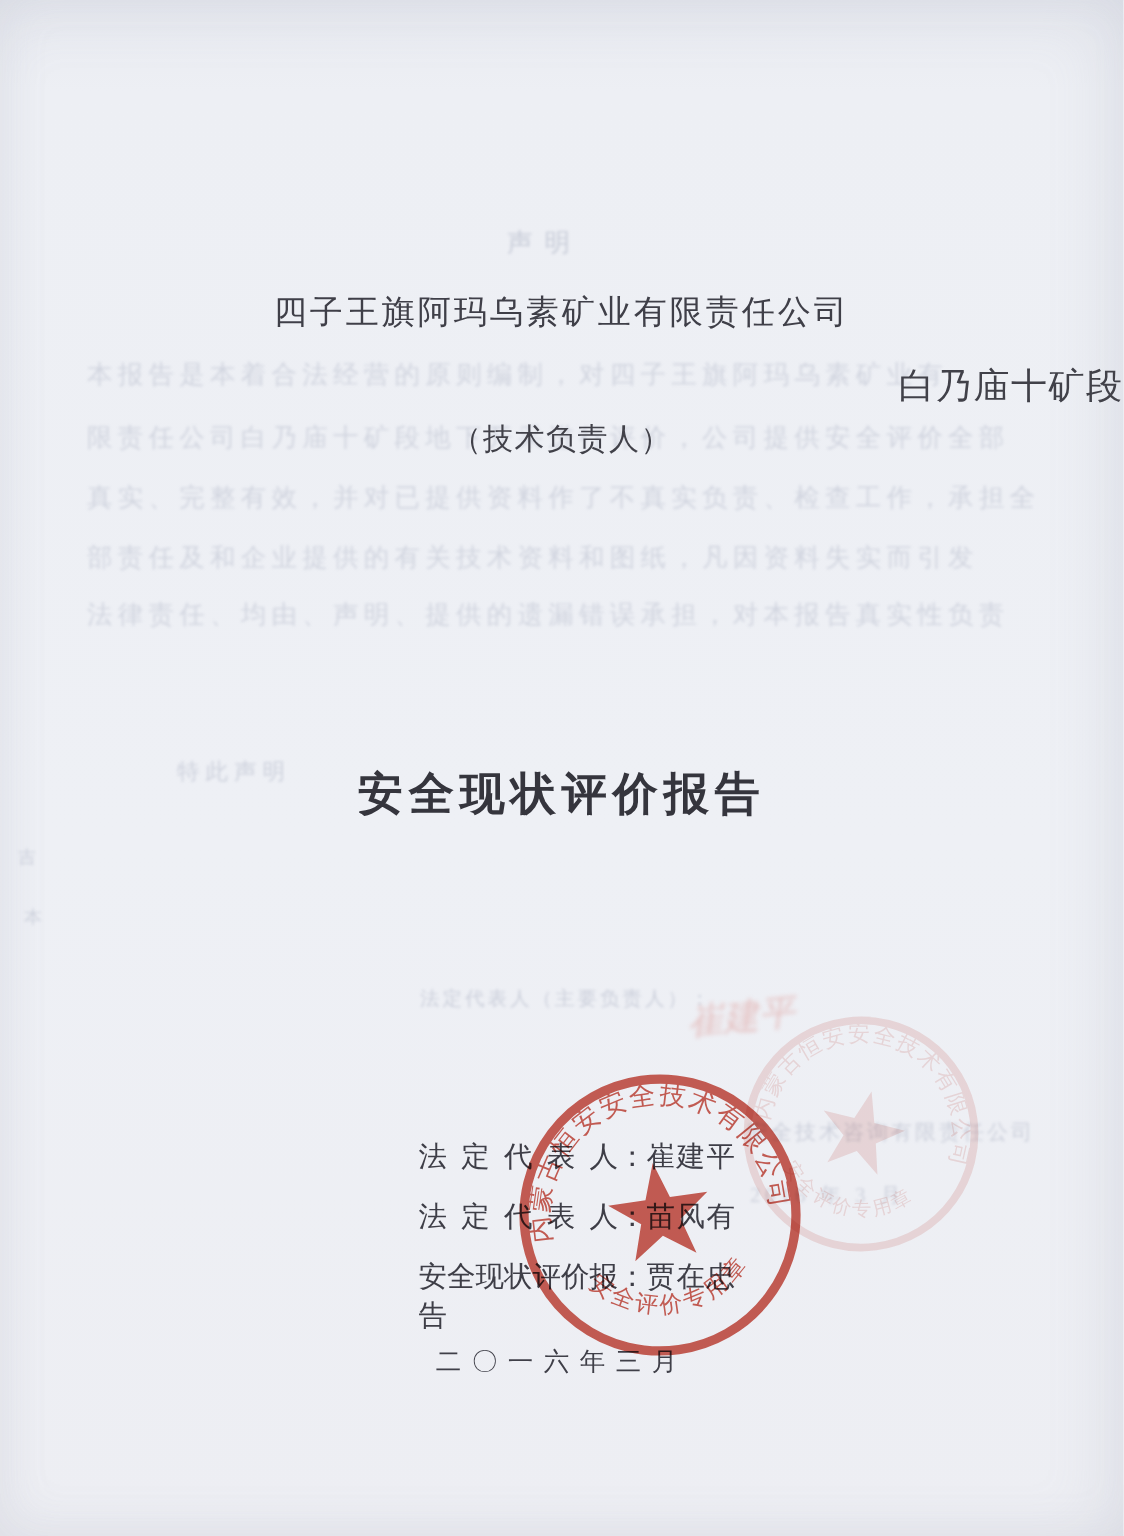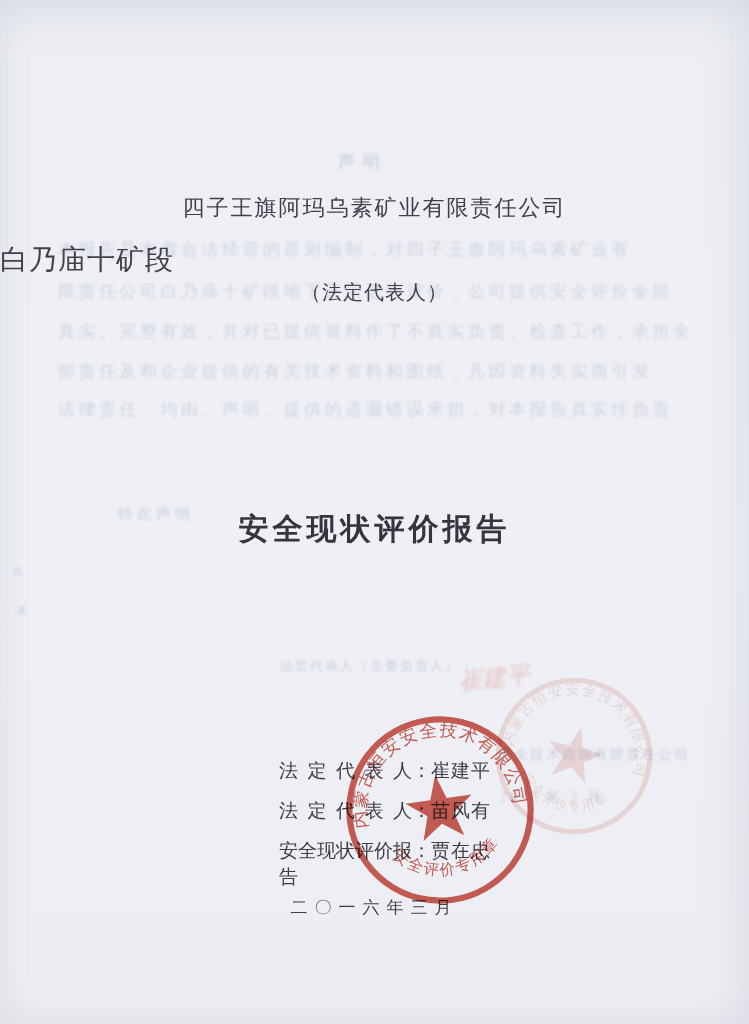--- a/index.html
+++ b/index.html
@@ -18,21 +18,21 @@
   .ghost{color:#9aa1b6;filter:blur(1.1px);white-space:nowrap;}
   .ghost-title{left:338px;top:150px;font-size:17px;letter-spacing:8px;opacity:.45;}
   .ghost-par{left:58px;width:636px;font-size:17px;letter-spacing:3.5px;opacity:.34;overflow:hidden;}
   .ghost-close{left:118px;top:505px;font-size:15px;letter-spacing:4px;opacity:.4;}
   .ghost-speck{font-size:12px;opacity:.38;}
   .ghost-sign{left:280px;top:657px;font-size:13px;letter-spacing:2px;opacity:.42;}
   .ghost-red{color:#d4685f;filter:blur(1.4px);opacity:.34;font-style:italic;}
   .ghost-co{left:498px;top:746px;font-size:14px;letter-spacing:2px;opacity:.4;}
   .ghost-date{left:500px;top:788px;font-size:14px;letter-spacing:3px;opacity:.38;}
   .company-line{left:0;top:193px;width:749px;text-align:center;font-size:22px;letter-spacing:2px;color:#3f3f48;}
-  .section-line{left:0;top:241px;width:749px;text-align:left;font-size:28px;letter-spacing:1px;color:#414149;}
+  .section-line{left:0;top:241px;width:749px;text-align:right;font-size:24px;letter-spacing:1px;color:#414149;}
   .method-line{left:0;top:279px;width:749px;text-align:center;font-size:20px;letter-spacing:1px;color:#414149;}
   .report-title{left:0;top:464px;width:749px;text-align:center;font-size:30px;font-weight:700;letter-spacing:4px;color:#35353d;margin-top:45px;}
   .signers{left:279px;top:746px;width:215px;font-size:19px;color:#3e3e47;}
   .signer-row{display:flex;align-items:baseline;height:40px;}
   .signer-label{display:inline-block;width:133px;text-align:justify;text-align-last:justify;}
   .signer-name{letter-spacing:1px;margin-top:12px;}
   .date-line{left:0;top:896px;width:749px;text-align:center;font-size:17px;letter-spacing:7px;color:#3f3f48;}
   
   .seal{mix-blend-mode:multiply;}
   .seal-main{left:337px;top:707px;transform:rotate(-8deg);opacity:.88;}
@@ -52,21 +52,21 @@
   <div class="abs ghost ghost-close">特此声明</div>
   <div class="abs ghost ghost-speck" style="left:12px;top:563px">吉</div>
   <div class="abs ghost ghost-speck" style="left:16px;top:603px">本</div>
   <div class="abs ghost ghost-sign">法定代表人（主要负责人）：</div>
   <div class="abs ghost ghost-red" style="left:458px;top:662px;font-size:24px;transform:rotate(-6deg)">崔建平</div>
   <div class="abs ghost ghost-co">安全技术咨询有限责任公司</div>
   <div class="abs ghost ghost-date">2016 年 3 月</div>
 
   <div class="abs company-line">四子王旗阿玛乌素矿业有限责任公司</div>
   <div class="abs section-line">白乃庙十矿段</div>
-  <div class="abs method-line">（法定代表人）</div>
+  <div class="abs method-line">（技术负责人）</div>
 
   <div class="abs report-title">安全现状评价报告</div>
 
   <div class="abs signers">
     <div class="signer-row">
       <span class="signer-label">法定代表人</span>
         <span>：</span>
         <span class="signer-name">崔建平</span>
     </div>
     <div class="signer-row">

